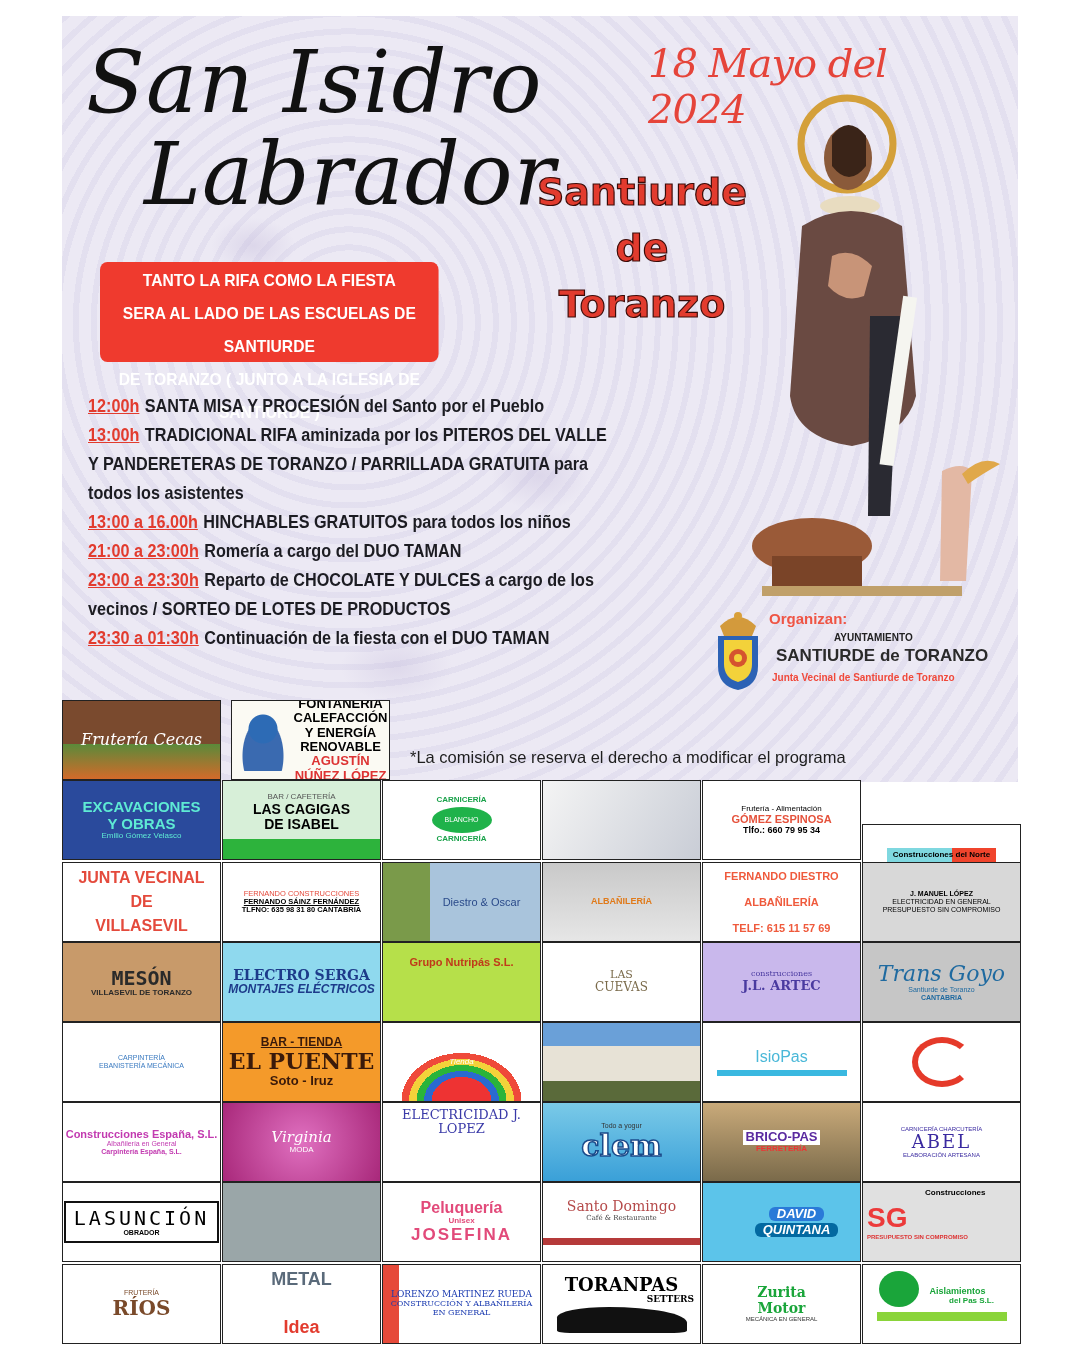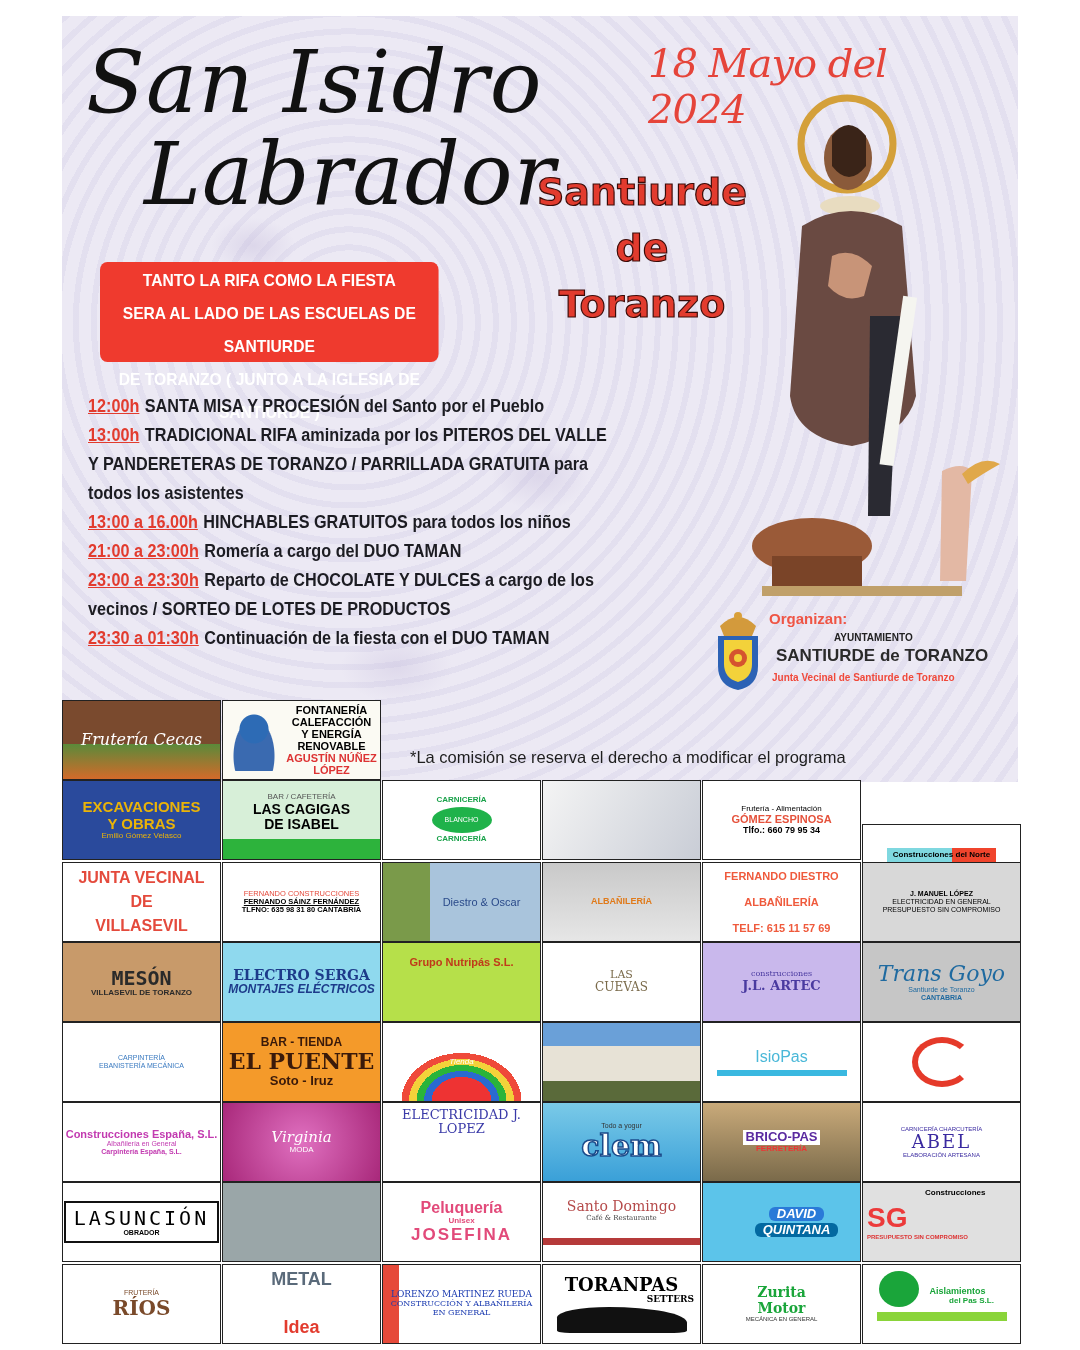--- a/index.html
+++ b/index.html
@@ -144,28 +144,28 @@
   </div>
 </div>
 
 <div class="disclaimer">*La comisión se reserva el derecho a modificar el programa</div>
 
 <div class="grid">
 
   <div class="cell" style="left:0;top:0;background:linear-gradient(#7a4a2e 0 55%, #5a8a3a 55%, #d36a2a 100%);color:#fff;font-style:italic;font-family:'DejaVu Serif',serif;font-size:16px;">
       <span>Frutería Cecas</span>
     </div>
-  <div class="cell" style="left:160px;top:0;background:#fbfaf3;font-size:11px;padding-left:60px;">
+  <div class="cell" style="left:169px;top:0;background:#fbfaf3;font-size:13px;padding-left:60px;">
     <span style="position:absolute;left:6px;top:10px;width:50px;height:60px;background:radial-gradient(circle at 50% 30%,#2d6bb5 0 14px,transparent 15px),radial-gradient(ellipse at 50% 75%,#3a6ab0 0 20px,transparent 21px);"></span>
     <span class="t1">FONTANERÍA CALEFACCIÓN</span>
     <span class="t1">Y ENERGÍA RENOVABLE</span>
     <span class="t1" style="color:#d33;">AGUSTÍN NÚÑEZ LÓPEZ</span>
   </div>
 
-  <div class="cell" style="left:0;top:80px;background:#2a4a9c;color:#eab308;">
+  <div class="cell" style="left:0;top:80px;background:#2a4a9c;color:#5eead4;">
     <span class="t1" style="font-size:15px;">EXCAVACIONES</span>
     <span class="t1" style="font-size:15px;">Y OBRAS</span>
     <span style="font-size:8px;">Emilio Gómez Velasco</span>
   </div>
   <div class="cell" style="left:160px;top:80px;background:linear-gradient(#d7efd8 0 75%, #2db33c 75%);">
     <span style="font-size:8px;color:#555;">BAR / CAFETERÍA</span>
     <span class="t1" style="font-size:14px;">LAS CAGIGAS</span>
     <span class="t1" style="font-size:14px;margin-bottom:14px;">DE ISABEL</span>
   </div>
   <div class="cell" style="left:320px;top:80px;background:#fff;color:#1aa24a;">
@@ -234,21 +234,21 @@
     <span style="font-size:22px;font-style:italic;font-family:'DejaVu Serif',serif;">Trans Goyo</span>
     <span style="font-size:7px;">Santiurde de Toranzo</span>
     <span class="t1" style="font-size:7px;">CANTABRIA</span>
   </div>
 
   <div class="cell" style="left:0;top:322px;background:#fff;color:#3a7ac0;font-size:7px;">
     <span>CARPINTERÍA</span>
     <span>EBANISTERÍA MECÁNICA</span>
   </div>
   <div class="cell" style="left:160px;top:322px;background:#f49a2a;color:#3a1a0a;">
-    <span class="t1" style="font-size:12px;">BAR - TIENDA</span>
+    <span class="t1" style="font-size:12px;text-decoration:underline;">BAR - TIENDA</span>
     <span class="t1" style="font-size:22px;font-family:'DejaVu Serif',serif;">EL PUENTE</span>
     <span class="t1" style="font-size:13px;">Soto - Iruz</span>
   </div>
   <div class="cell" style="left:320px;top:322px;background:radial-gradient(ellipse 75px 60px at 50% 100%, #e33 0 40%, #2a6ad0 40% 50%, #2ab43a 50% 60%, #f3d23a 60% 70%, #ef4a3a 70% 80%, #fff 80%);">
       <span style="font-size:8px;color:#fff;font-style:italic;">Tienda</span>
     </div>
   <div class="cell" style="left:480px;top:322px;background:linear-gradient(#6aa0d8 0 30%,#e7e2d6 30% 75%,#5a6a3a 75%);"></div>
   <div class="cell" style="left:640px;top:322px;background:#fff;color:#4ab8d8;">
     <span style="font-size:16px;">IsioPas</span>
     <span style="width:130px;height:6px;background:#3ab8e0;margin-top:4px;"></span>

